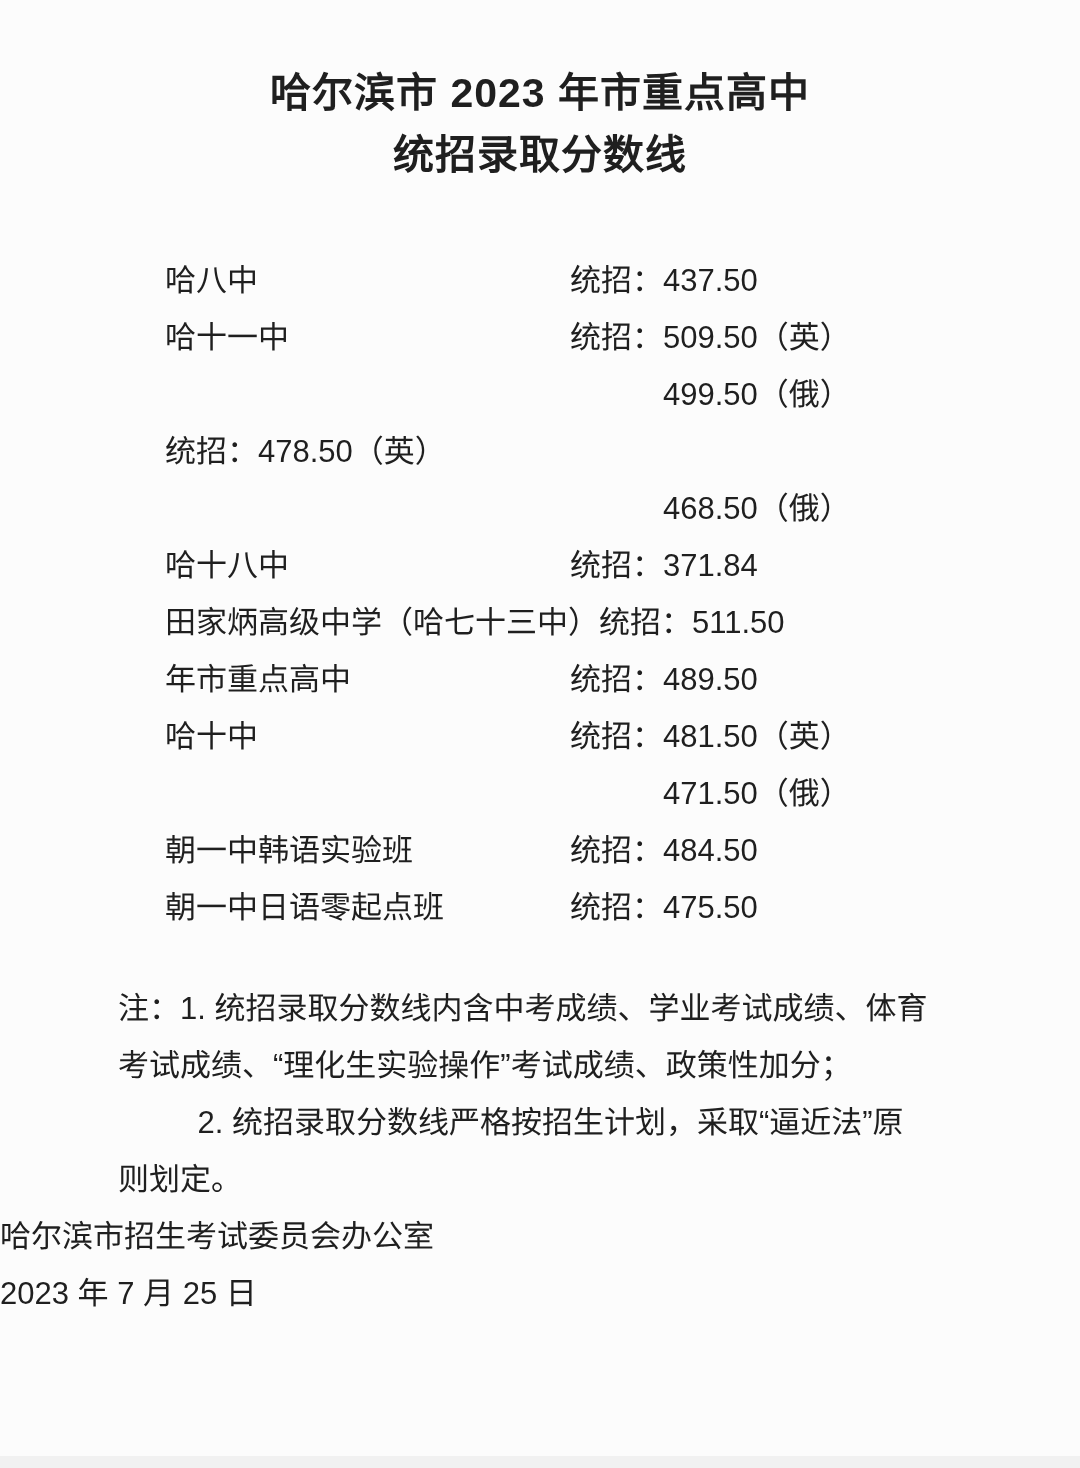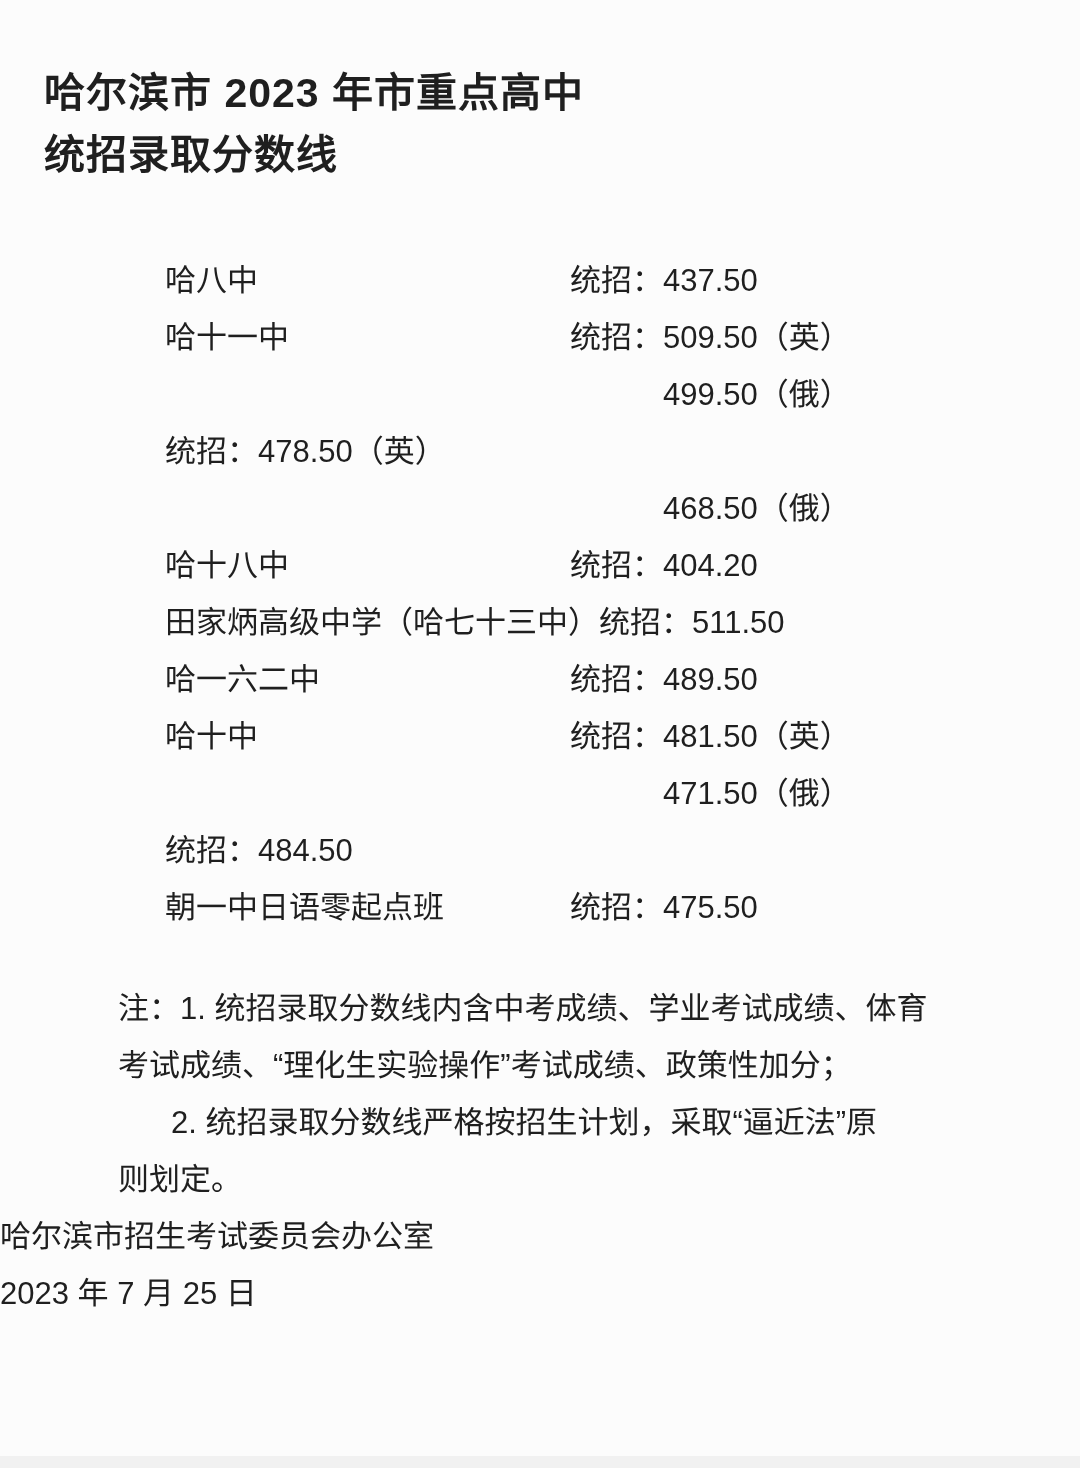--- a/index.html
+++ b/index.html
@@ -11,25 +11,25 @@
   .page {
     position: relative;
     width: 1080px;
     height: 1468px;
     margin: 0 auto;
     background: #fcfcfc;
     overflow: hidden;
   }
   .title {
     margin-top: 62px;
+    text-align: center;
     font-size: 41px;
     font-weight: 700;
     line-height: 62px;
     letter-spacing: 1px;
-    padding-left: 44px;
   }
   .score-list {
     margin-top: 66px;
     padding-left: 165px;
     padding-right: 86px;
     font-size: 31px;
   }
   .row {
     display: flex;
     height: 57px;
@@ -38,21 +38,21 @@
   }
   .school { min-width: 405px; }
   .score-label.spacer { visibility: hidden; }
   .notes {
     margin-top: 44px;
     padding-left: 118px;
     padding-right: 150px;
     font-size: 31px;
   }
   .note-line { line-height: 57px; white-space: nowrap; }
-  .note-line.indent { padding-left: 53px; }
+  .note-line.indent { padding-left: 53px; text-align: center; }
   .footer {
     font-size: 31px;
   }
   .footer-org, .footer-date { line-height: 57px; }
   .photo-edge {
     position: absolute;
     left: 0; right: 0; bottom: 0;
     height: 12px;
     background: #f1f1f1;
   }
@@ -86,43 +86,44 @@
     <div class="row">
       <span class="score"><span class="score-label">统招：</span><span class="score-value">478.50（英）</span></span>
     </div>
     <div class="row">
       <span class="school"></span>
       <span class="score"><span class="score-label spacer">统招：</span><span class="score-value">468.50（俄）</span></span>
     </div>
 
     <div class="row">
       <span class="school">哈十八中</span>
-      <span class="score"><span class="score-label">统招：</span><span class="score-value">404.20</span></span>
+      <span class="score"><span class="score-label">统招：</span><span class="score-value">371.84</span></span>
     </div>
 
     <div class="row">
       <span class="school">田家炳高级中学（哈七十三中）</span>
       <span class="score"><span class="score-label">统招：</span><span class="score-value">511.50</span></span>
     </div>
 
     <div class="row">
-      <span class="school">哈一六二中</span>
+      <span class="school">年市重点高中</span>
       <span class="score"><span class="score-label">统招：</span><span class="score-value">489.50</span></span>
     </div>
 
     <div class="row">
       <span class="school">哈十中</span>
       <span class="score"><span class="score-label">统招：</span><span class="score-value">481.50（英）</span></span>
     </div>
     <div class="row">
       <span class="school"></span>
       <span class="score"><span class="score-label spacer">统招：</span><span class="score-value">471.50（俄）</span></span>
     </div>
 
     <div class="row">
+      <span class="school">朝一中韩语实验班</span>
       <span class="score"><span class="score-label">统招：</span><span class="score-value">484.50</span></span>
     </div>
 
     <div class="row">
       <span class="school">朝一中日语零起点班</span>
       <span class="score"><span class="score-label">统招：</span><span class="score-value">475.50</span></span>
     </div>
 
   </div>
 

